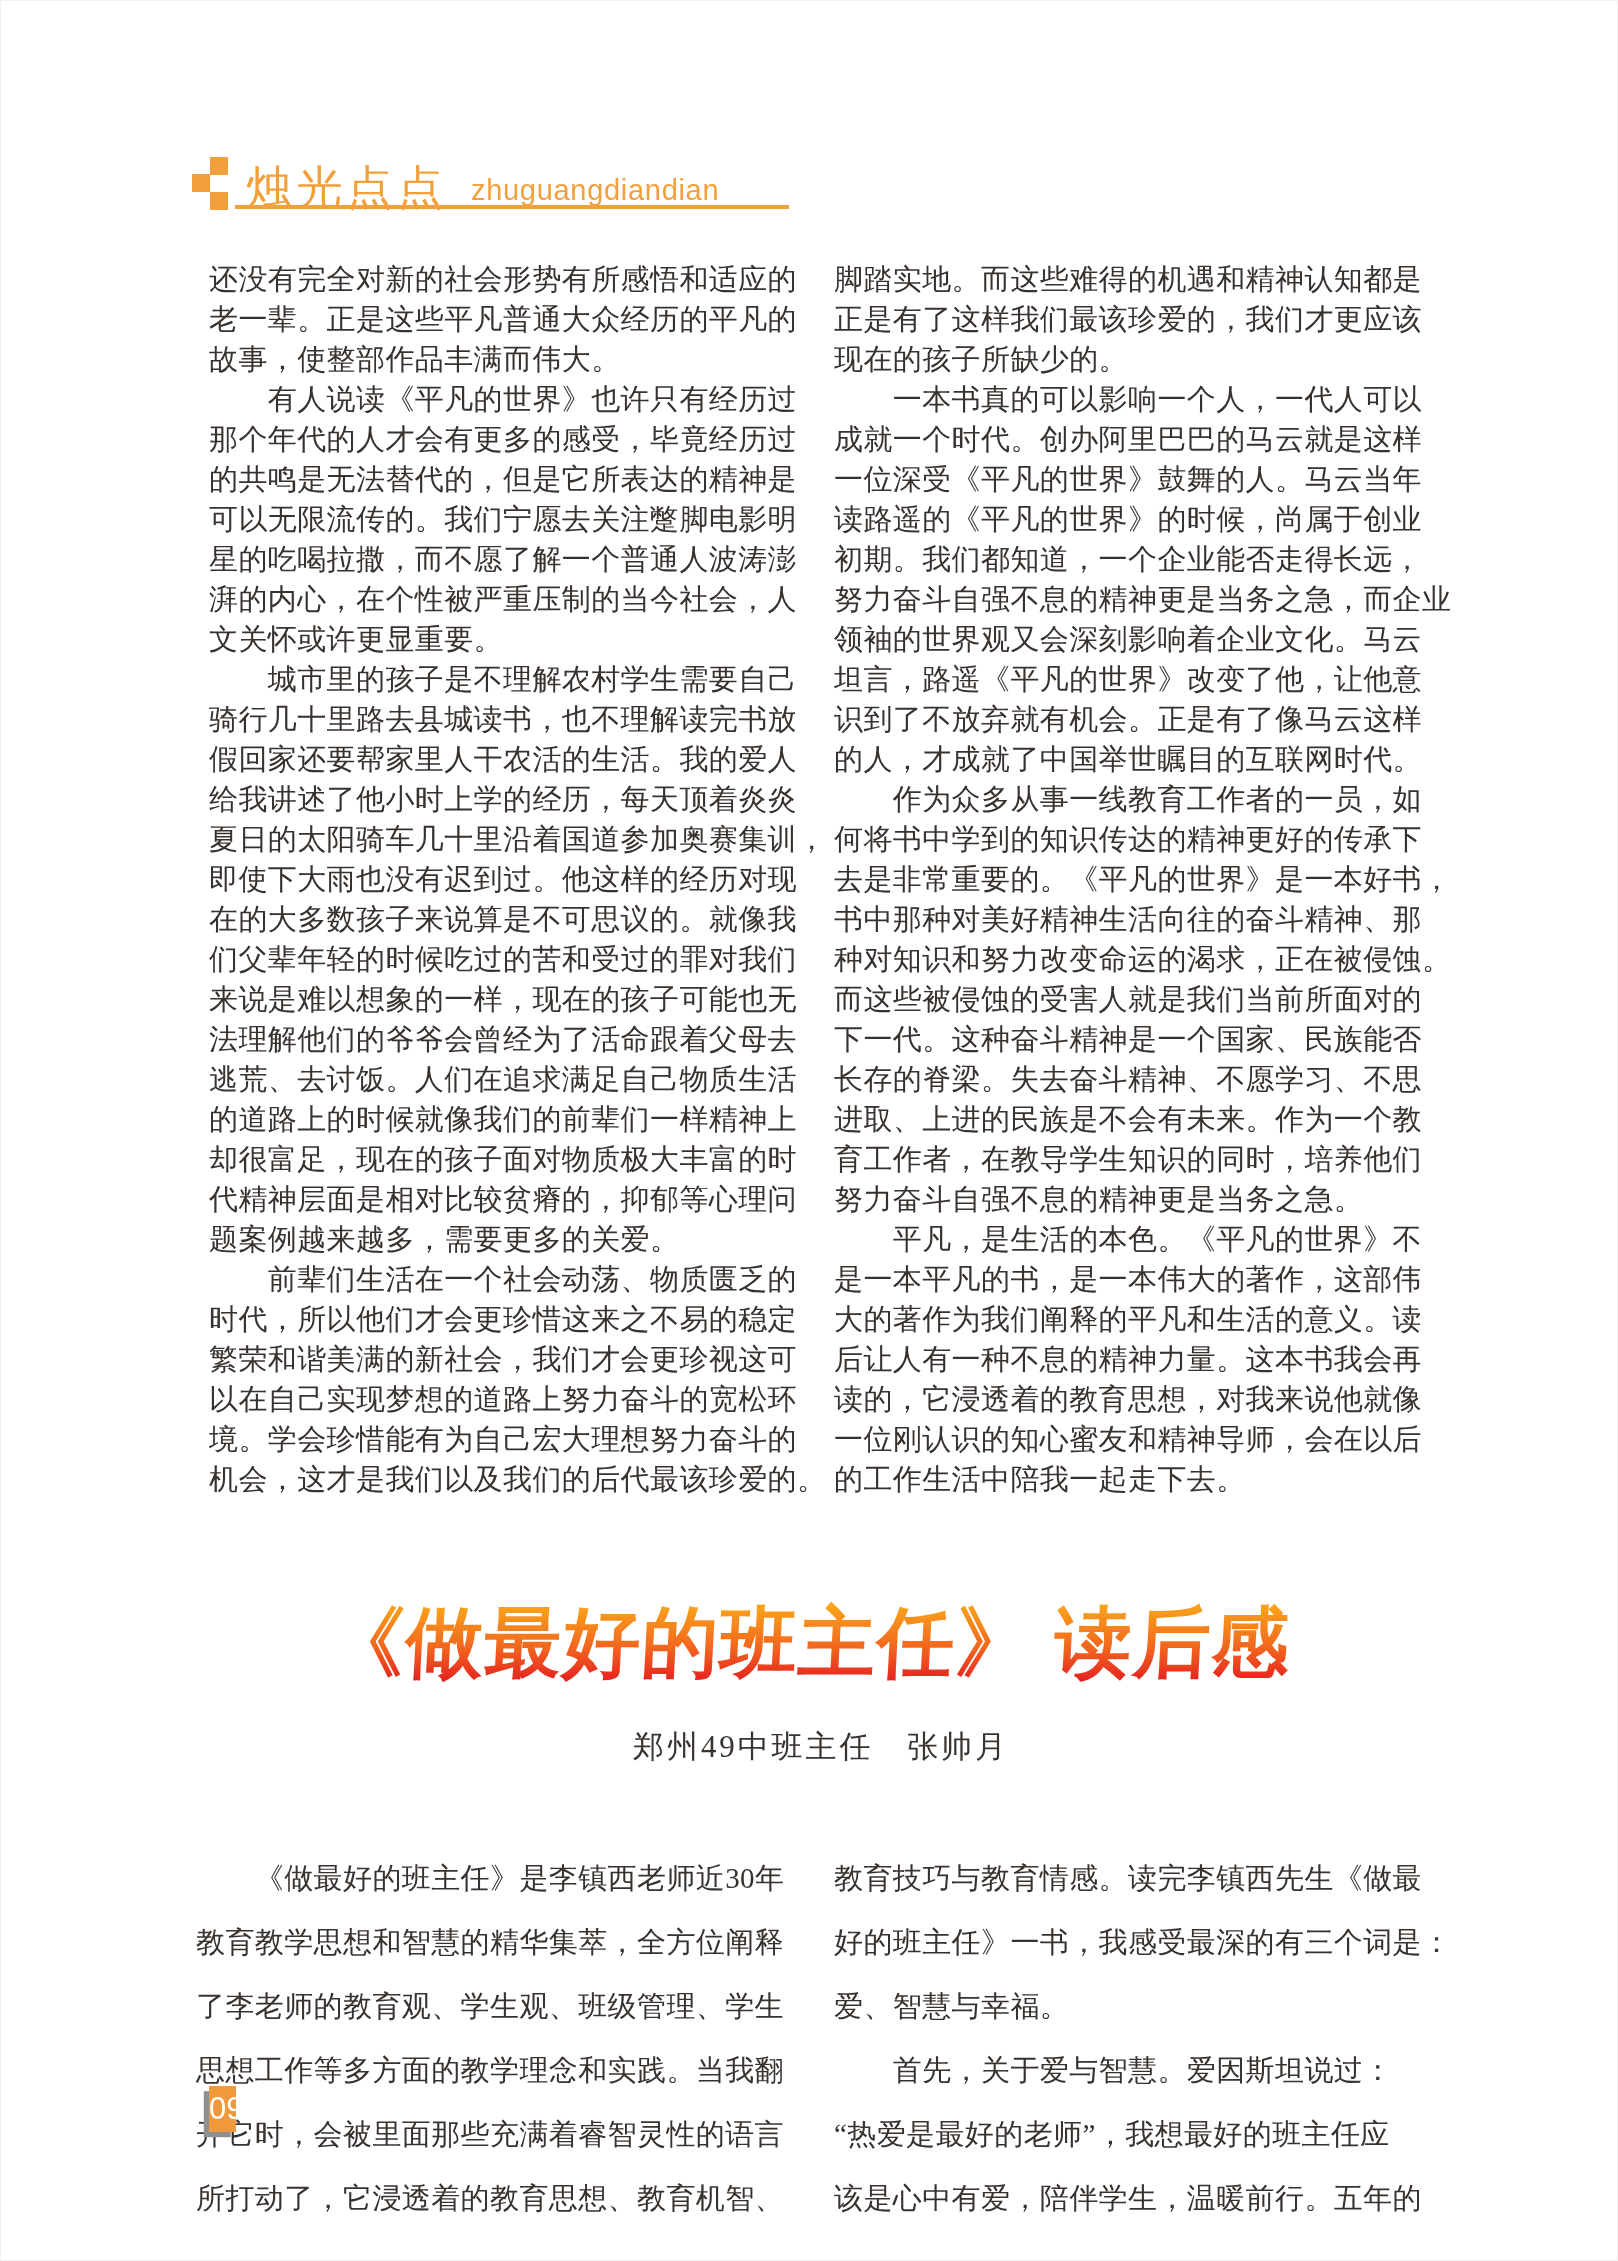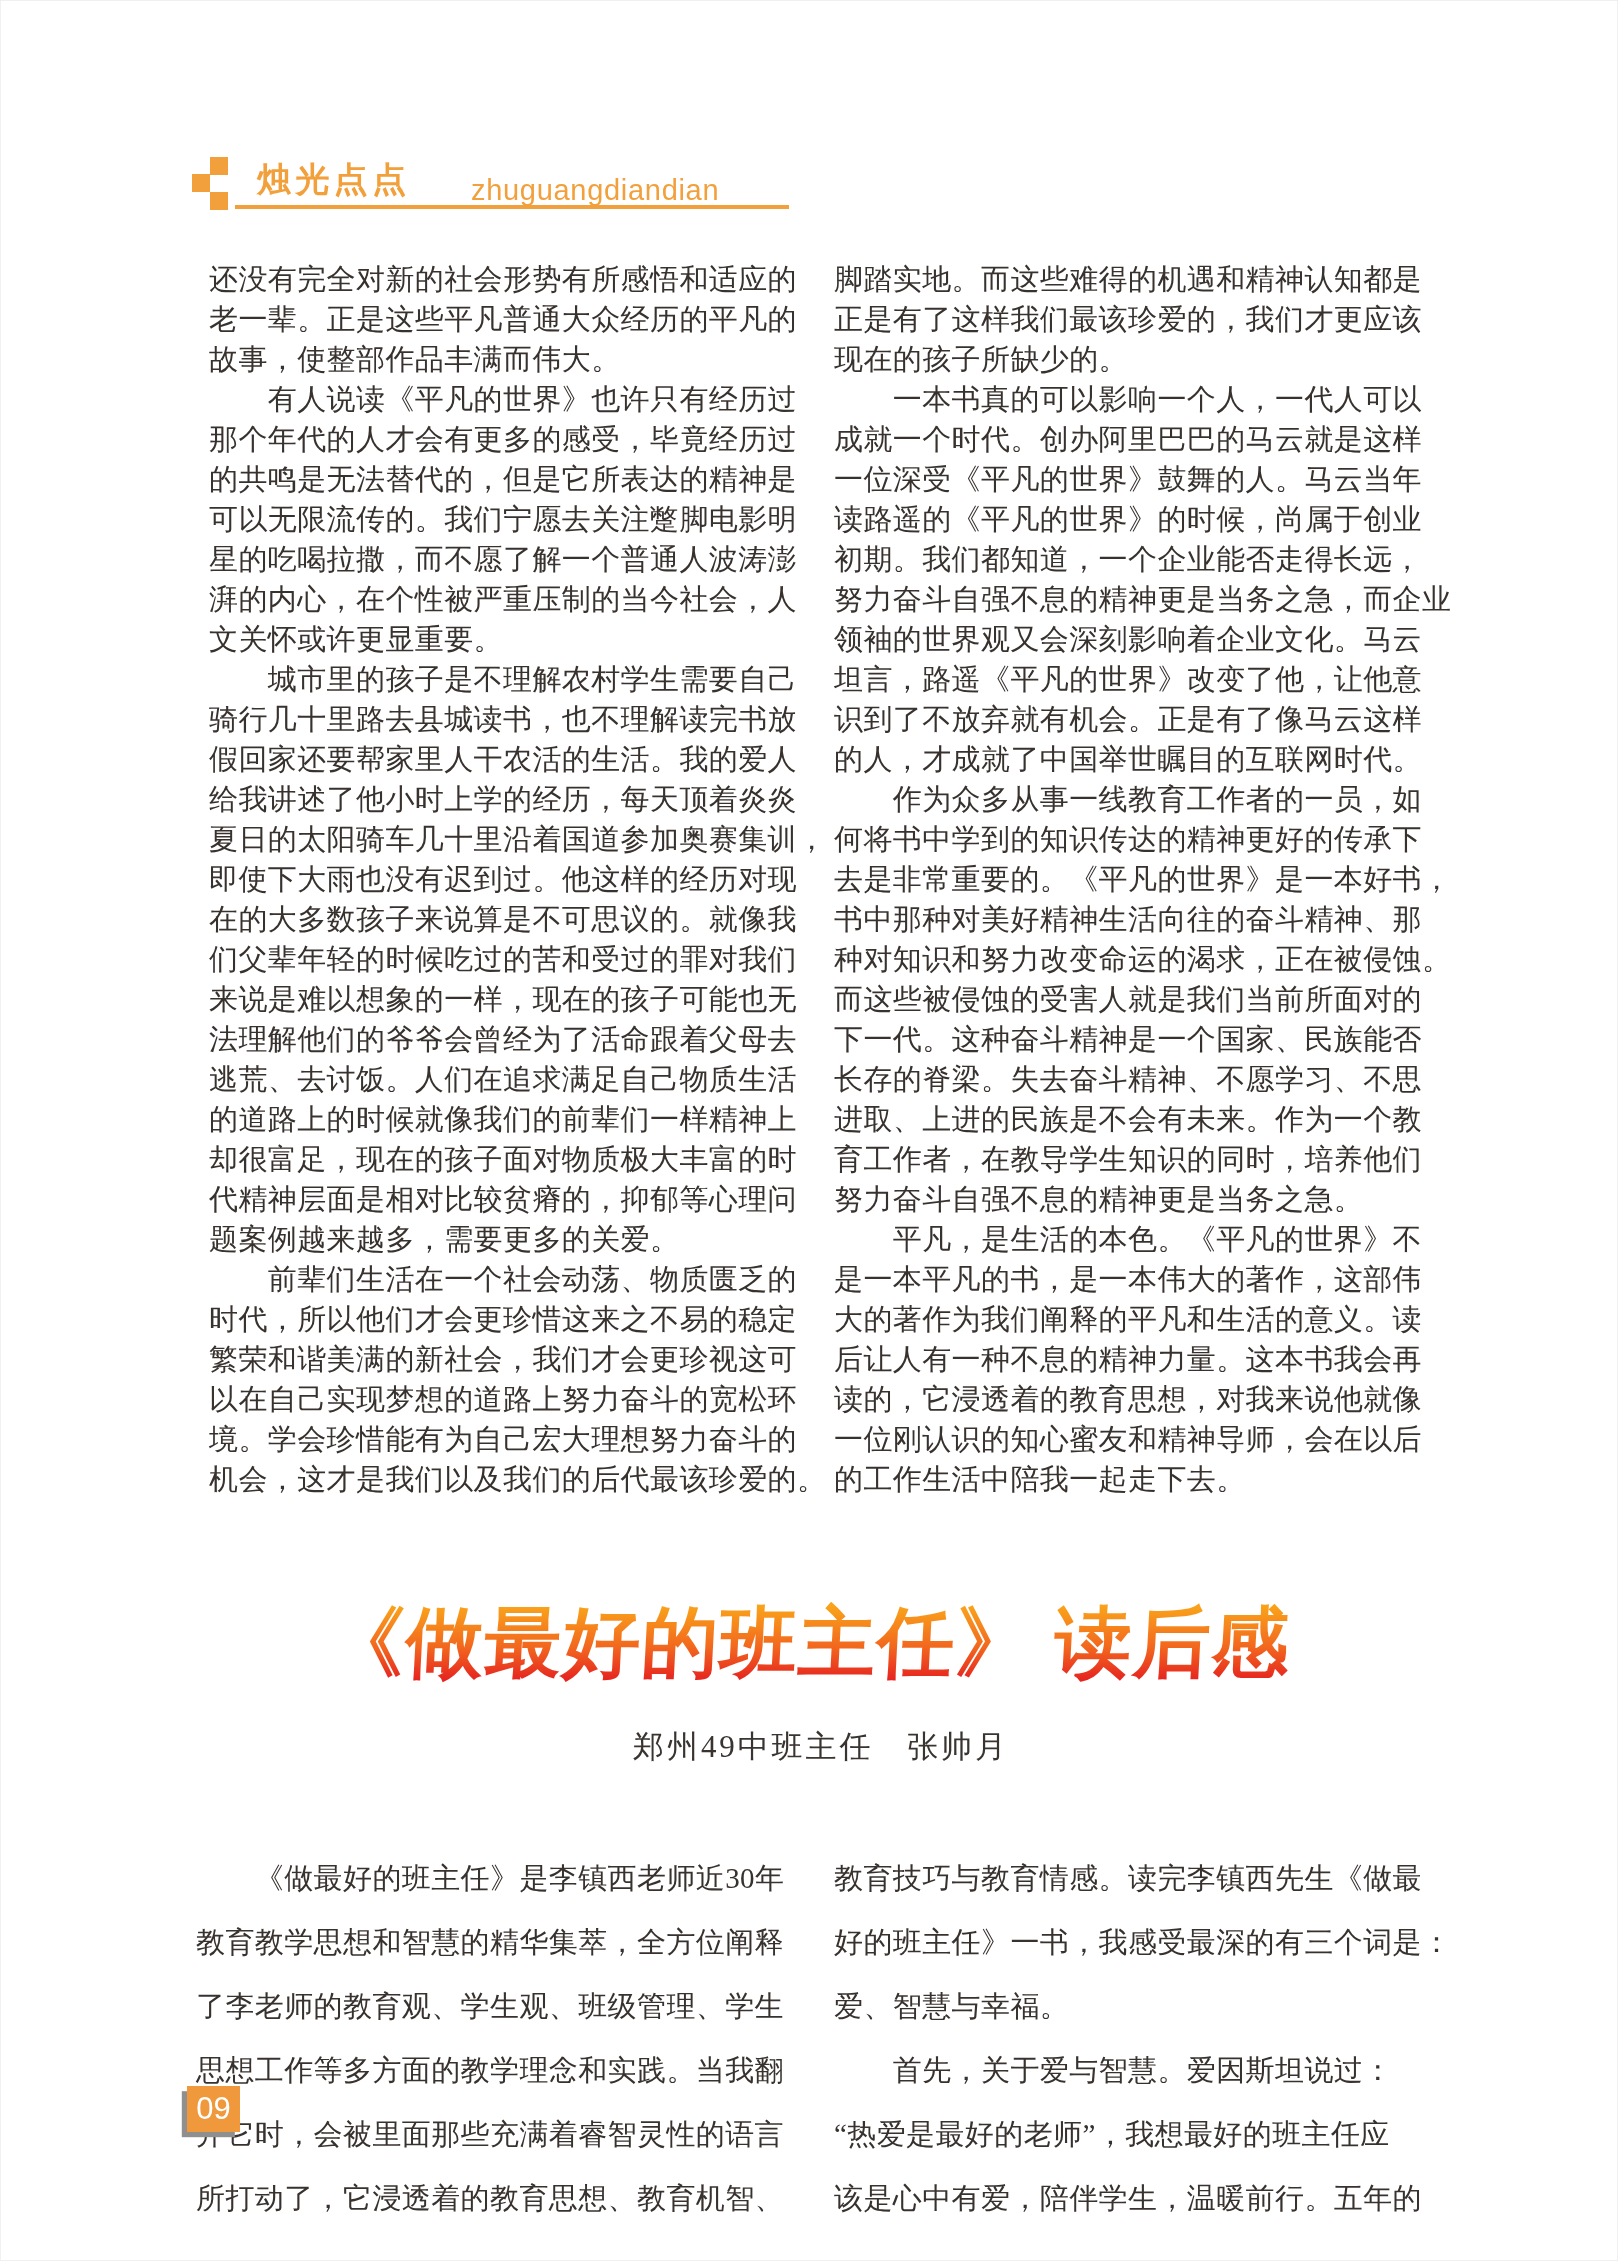--- a/index.html
+++ b/index.html
@@ -13,22 +13,22 @@
     overflow:hidden;
   }
   
   .logo i{position:absolute;width:17.7px;height:17.7px;background:var(--accent,#F2A03C);display:block;}
   .logo .s1{left:210px;top:157px;}
   .logo .s2{left:192px;top:174px;}
   .logo .s3{left:210px;top:192px;}
   .htitle{
     position:absolute;left:246px;top:157px;
     font-family:"Liberation Sans","DejaVu Sans",sans-serif;
-    font-size:34px;font-weight:bold;letter-spacing:4.4px;
-    color:var(--accent,#F2A03C);white-space:nowrap;margin-left:11px;
+    font-size:46px;font-weight:normal;letter-spacing:4.4px;
+    color:var(--accent,#F2A03C);white-space:nowrap;
   }
   .hpinyin{
     position:absolute;left:471px;top:174px;
     font-family:"Liberation Sans","DejaVu Sans",sans-serif;
     font-size:29px;font-weight:normal;letter-spacing:0.7px;
     color:var(--accent,#F2A03C);white-space:nowrap;
   }
   .hrule{
     position:absolute;left:235px;top:205px;width:554px;height:3.7px;
     background:var(--accent,#F2A03C);
@@ -50,21 +50,21 @@
     letter-spacing:1.5px;white-space:nowrap;
     transform:skewX(-3deg);
     -webkit-background-clip:text;background-clip:text;color:transparent;
   }
   .a2byline{
     position:absolute;left:12px;top:1726px;width:1618px;
     text-align:center;font-size:31px;letter-spacing:2.9px;color:#3a3431;
   }
   
   .pagenum{
-    position:absolute;left:187px;top:2086px;width:53px;height:46px;
+    position:absolute;left:209px;top:2086px;width:27px;height:46px;
     background:var(--badge,#F0993C);
     box-shadow:-5.2px 5.2px 0 #8f8f8f;
     color:#ffffff;text-align:center;line-height:46px;font-size:31px;
     font-family:"Liberation Sans","DejaVu Sans",sans-serif;
   }
 </style>
 </head>
 <body>
 
 <div class="page">

